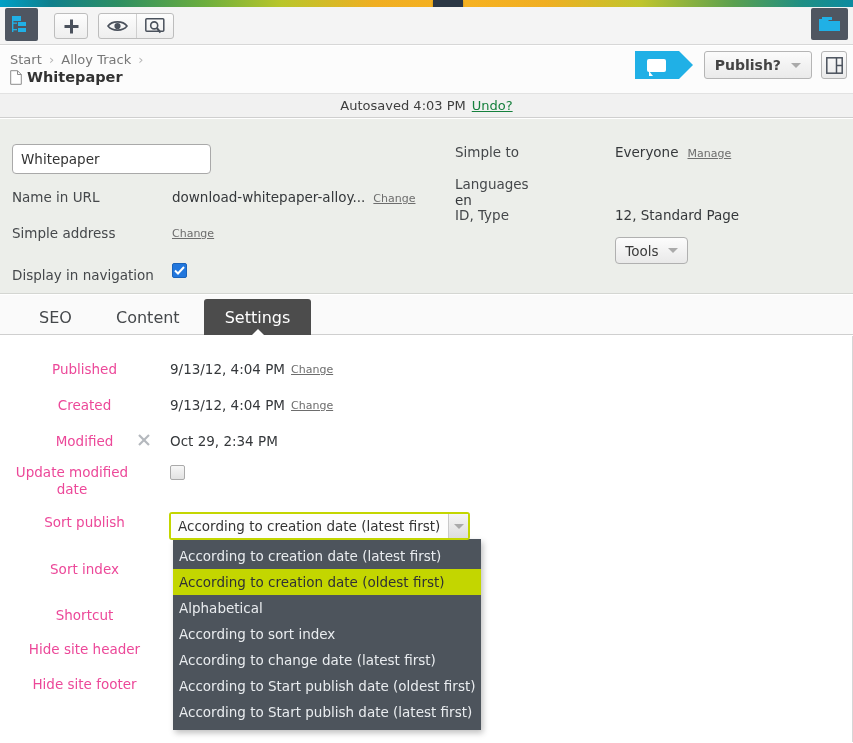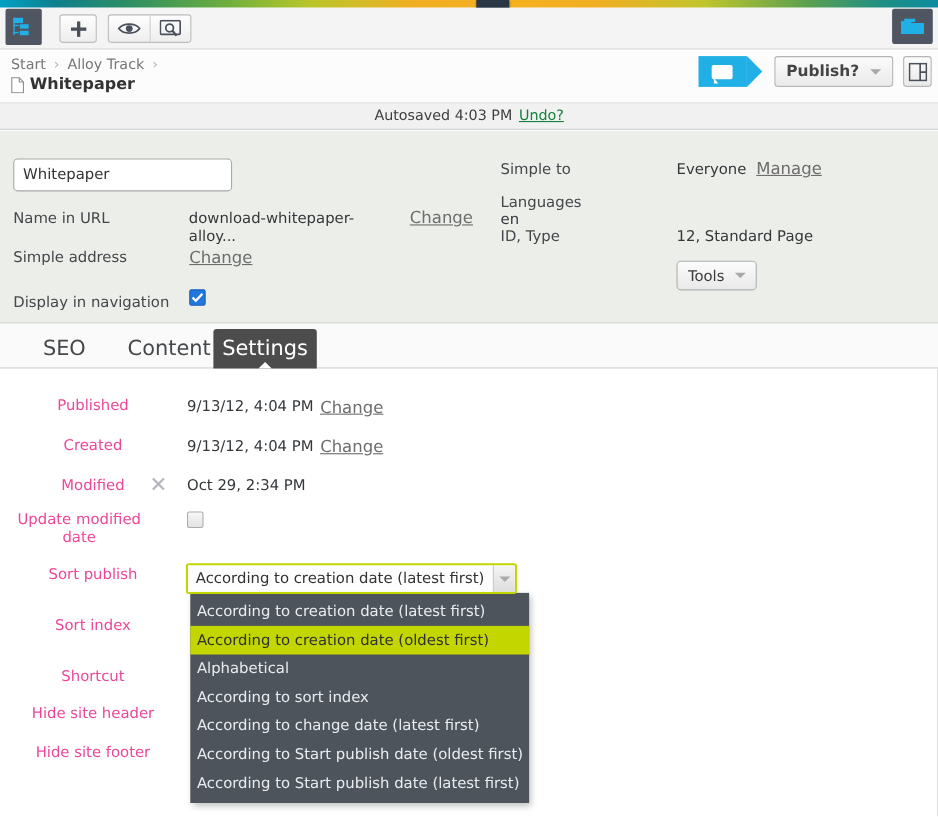--- a/index.html
+++ b/index.html
@@ -180,21 +180,21 @@
     width: 853px; height: 175px;
     background: #eceeea;
     border-bottom: 1px solid #d4d6d2;
   }
   .sumcol-l { position: absolute; top: 0; left: 0; width: 430px; }
   .sumcol-r { position: absolute; top: 0; left: 430px; width: 423px; }
   .srow { display: flex; align-items: flex-start; }
   .slabel { font-size: 13.5px; color: #45484b; }
   .svalue { font-size: 13.5px; color: #35383b; }
   .link-mini {
-    font-size: 15px; color: #6d6d6d;
+    font-size: 11px; color: #6d6d6d;
     text-decoration: underline; cursor: pointer;
   }
   .name-input {
     width: 199px; height: 30px;
     border: 1px solid #a9a9a9; border-radius: 4px;
     background: #ffffff;
     padding: 0 8px;
     font-size: 13.5px; color: #333333;
     font-family: "DejaVu Sans", "Liberation Sans", sans-serif;
     outline: none;
@@ -221,21 +221,21 @@
   
   .tabbar {
     position: absolute; top: 295px; left: 0;
     width: 853px; height: 40px;
     background: #fafafa;
     border-bottom: 1px solid #cfcfcf;
   }
   .tab {
     position: absolute; top: 4px; height: 36px;
     display: flex; align-items: center; justify-content: center;
-    font-size: 19px; color: #45484b;
+    font-size: 16px; color: #45484b;
     padding: 0 17px;
   }
   .tab.active {
     background: #4c4c4c; color: #ffffff;
     border-radius: 3px 3px 0 0;
   }
   .tab.active::after {
     content: ""; position: absolute; bottom: 0; left: 50%;
     margin-left: -6px;
     width: 0; height: 0;
@@ -454,21 +454,21 @@
     </div>
   </div>
 
   <div class="tabbar">
     <div class="tab" style="left:22px;">
       <span>SEO</span>
     </div>
     <div class="tab" style="left:99px;">
       <span>Content</span>
     </div>
-    <div class="tab active" style="left:194px;width:94px;">
+    <div class="tab active" style="left:204px;width:107px;">
       <span>Settings</span>
     </div>
   </div>
 
   <div class="settings">
 
     <div>
       <span class="s-label" style="top:25px;">Published</span>
       <span class="s-value" style="top:25px;">
         <span>9/13/12, 4:04 PM</span>

